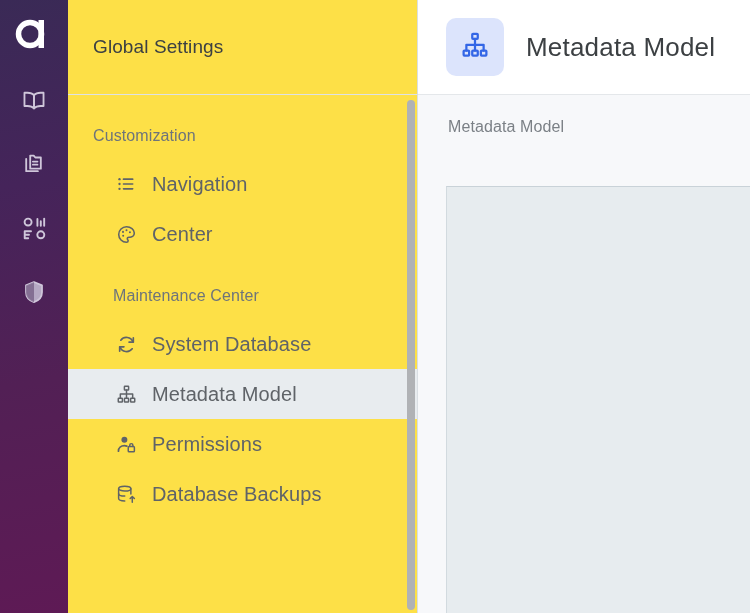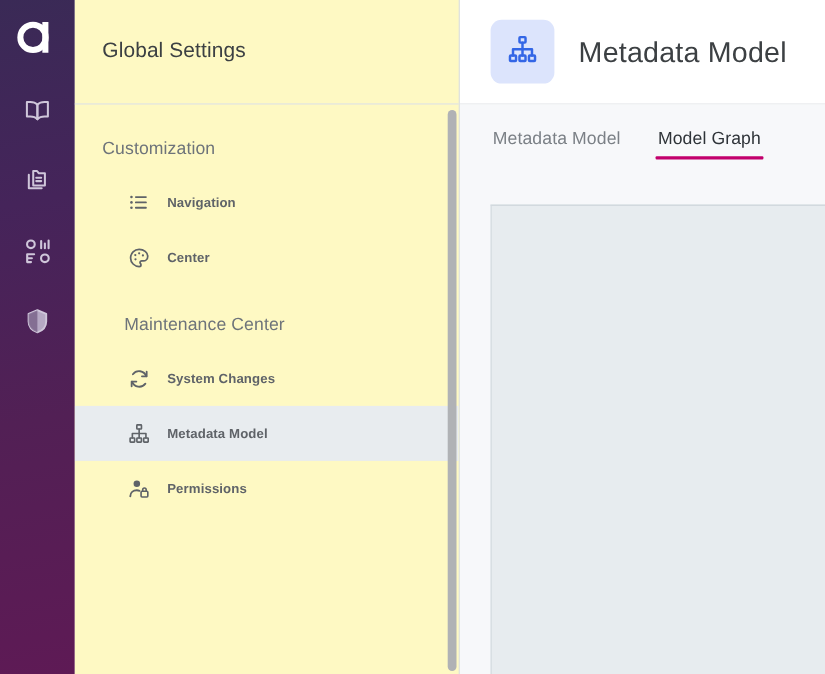--- a/index.html
+++ b/index.html
@@ -25,21 +25,21 @@
   .rail-item {
     width: 68px; height: 64px;
     display: flex; align-items: center; justify-content: center;
     cursor: pointer;
   }
   .rail-item svg { display: block; }
 
   
   .nav-panel {
     width: 350px; flex: 0 0 350px; height: 613px;
-    background: #fef9c3;
+    background: #fde047;
     border-right: 1px solid #D9DEE3;
     position: relative;
     display: flex; flex-direction: column;
   }
   .nav-header {
     height: 95px; flex: 0 0 95px;
     display: flex; align-items: center;
     padding-left: 25px;
     border-bottom: 1px solid #DDE2E6;
   }
@@ -60,21 +60,21 @@
     display: flex; align-items: center;
     height: 50px;
     padding-left: 47px;
     gap: 15px;
     cursor: pointer;
     color: #5F6368;
   }
   .nav-item.active { background: #E8ECEF; }
   .nav-item .ni-icon { width: 22px; height: 22px; flex: 0 0 22px; display: flex; align-items: center; justify-content: center; }
   .nav-item .ni-icon svg { display: block; }
-  .nav-item-label { font-size: 12px; color: #5F6368; letter-spacing: .1px; font-weight: bold; }
+  .nav-item-label { font-size: 20px; color: #5F6368; letter-spacing: .1px; }
 
   
   .nav-scrollbar-track {
     position: absolute; top: 0; right: 0px;
     width: 13px; height: 100%;
     background: transparent;
   }
   .nav-scrollbar-thumb {
     position: absolute; top: 5px; left: 3px;
     width: 8px; height: 510px;
@@ -230,21 +230,21 @@
 
       <div class="nav-item">
         <span class="ni-icon">
           <svg width="21" height="21" viewBox="0 0 24 24" fill="none" stroke="#5F6368" stroke-width="1.9" stroke-linecap="round" stroke-linejoin="round">
             <path d="M19.4 9.2A8 8 0 0 0 5.5 7.1"></path>
             <path d="M4.6 14.8a8 8 0 0 0 13.9 2.1"></path>
             <path d="M19.8 4.4v4.9h-4.9"></path>
             <path d="M4.2 19.6v-4.9h4.9"></path>
           </svg>
         </span>
-        <span class="nav-item-label">System Changes</span>
+        <span class="nav-item-label">System Database</span>
       </div>
 
       <div class="nav-item active">
         <span class="ni-icon">
           <svg width="21" height="21" viewBox="0 0 24 24" fill="none" stroke="#5F6368" stroke-width="1.7" stroke-linejoin="round">
             <rect x="9.6" y="2.6" width="4.8" height="4.3" rx="0.6"></rect>
             <rect x="2.6" y="16.2" width="4.7" height="4.3" rx="0.6"></rect>
             <rect x="9.65" y="16.2" width="4.7" height="4.3" rx="0.6"></rect>
             <rect x="16.7" y="16.2" width="4.7" height="4.3" rx="0.6"></rect>
             <path d="M12 6.9v4.6M4.95 16.2v-4.7h14.1v4.7M12 11.5v4.7" stroke-linecap="round"></path>
@@ -258,20 +258,32 @@
           <svg width="21" height="21" viewBox="0 0 24 24" fill="none" stroke="#5F6368" stroke-width="1.7" stroke-linecap="round" stroke-linejoin="round">
             <circle cx="9.6" cy="6.6" r="3.4" fill="#5F6368" stroke="none"></circle>
             <path d="M2.8 19.6c0-3.7 3-6.2 6.8-6.2 1 0 2 .2 2.8.5" stroke-width="2"></path>
             <rect x="14" y="14.4" width="7" height="6" rx="1" fill="none"></rect>
             <path d="M15.7 14.4v-1.6a1.8 1.8 0 0 1 3.6 0v1.6"></path>
           </svg>
         </span>
         <span class="nav-item-label">Permissions</span>
       </div>
 
+      <div class="nav-item">
+        <span class="ni-icon">
+          <svg width="21" height="21" viewBox="0 0 24 24" fill="none" stroke="#5F6368" stroke-width="1.7" stroke-linecap="round" stroke-linejoin="round">
+            <ellipse cx="10" cy="5.3" rx="7" ry="2.7"></ellipse>
+            <path d="M3 5.3v11.4c0 1.5 3.1 2.7 7 2.7"></path>
+            <path d="M17 5.3v6.2"></path>
+            <path d="M3 11c0 1.5 3.1 2.7 7 2.7"></path>
+            <path d="M18.6 20.8v-6.4M16.2 16.6l2.4-2.4 2.4 2.4"></path>
+          </svg>
+        </span>
+        <span class="nav-item-label">Database Backups</span>
+      </div>
 
 
       <div class="nav-scrollbar-track">
         <div class="nav-scrollbar-thumb"></div>
       </div>
     </div>
   </div>
 
   <div class="content">
 
@@ -287,23 +299,20 @@
           </svg>
         </span>
       </div>
       <div class="ch-title">Metadata Model</div>
     </div>
 
     <div class="tabs">
       <div class="tab">
         <span>Metadata Model</span>
       </div>
-      <div class="tab active">
-        <span>Model Graph</span>
-      </div>
     </div>
 
     <div class="content-body">
       <div class="graph-panel"></div>
     </div>
 
   </div>
 
 </div>
 

